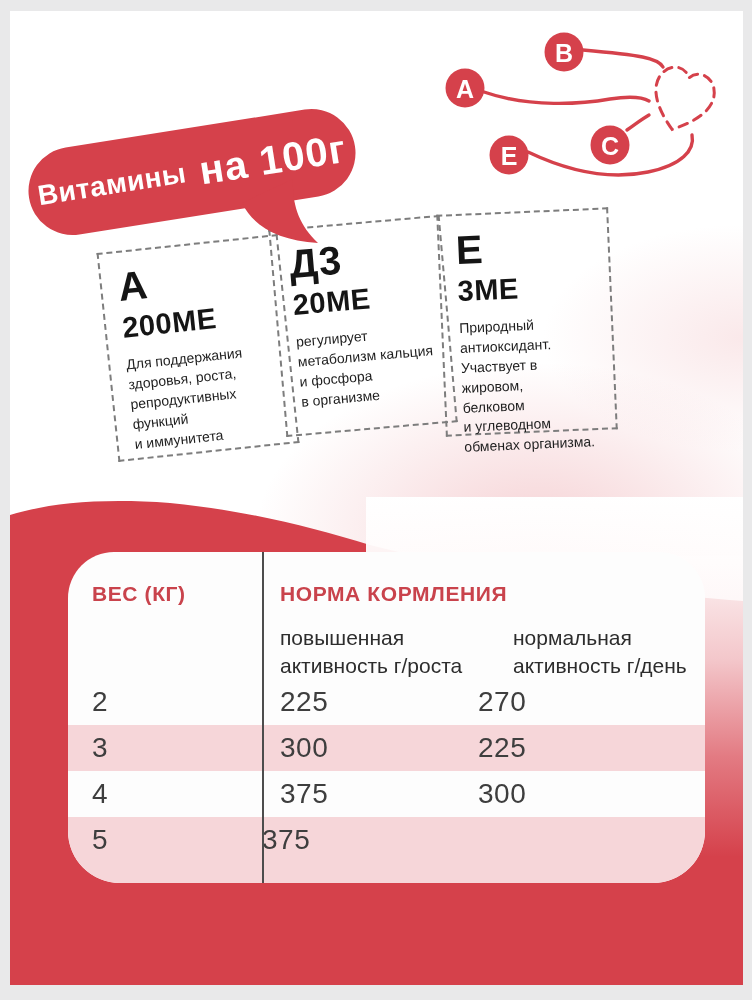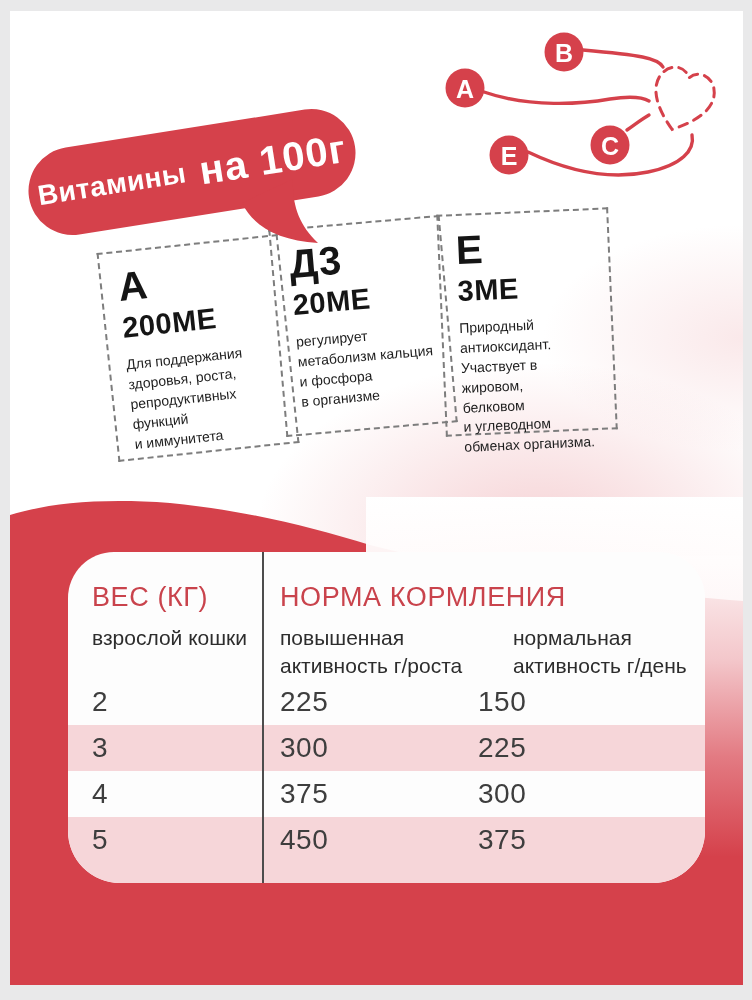--- a/index.html
+++ b/index.html
@@ -60,21 +60,21 @@
   }
   .trow{
     position:absolute;left:0;width:637px;
     display:grid;grid-template-columns:194px 216px 1fr;
   }
   .trow .cell{line-height:46px;font-size:28px;font-weight:500;color:#3e3e3e;letter-spacing:.5px;}
   .trow .c1{padding-left:24px;}
   .trow .c2{padding-left:18px;}
   .row-pink{background:#f6d6d9;}
   .divider{position:absolute;left:194px;top:0;width:2px;height:331px;background:#4d4d4d;}
-  .th-red{position:absolute;font-size:27px;font-weight:400;color:#c9434c;letter-spacing:.6px;}
+  .th-red{position:absolute;font-size:21px;font-weight:700;color:#c9434c;letter-spacing:.6px;}
   .th-sub{position:absolute;font-size:21px;font-weight:500;color:#2d2d2d;line-height:1.35;white-space:pre-line;}
 </style>
 </head>
 <body>
 
 <div class="frame">
   <div class="canvas">
 
     <div class="upper-tint"></div>
 
@@ -135,42 +135,40 @@
         <text x="554" y="42" text-anchor="middle" dominant-baseline="central" fill="#ffffff" font-size="25" font-weight="800" font-family="Liberation Sans, sans-serif">B</text>
         <text x="499" y="145" text-anchor="middle" dominant-baseline="central" fill="#ffffff" font-size="25" font-weight="800" font-family="Liberation Sans, sans-serif">E</text>
         <text x="600" y="135" text-anchor="middle" dominant-baseline="central" fill="#ffffff" font-size="25" font-weight="800" font-family="Liberation Sans, sans-serif">C</text>
       </g>
     </svg>
 
     <div class="card">
       <div class="trow" style="top:127px;height:46px;">
         <span class="cell c1">2</span>
         <span class="cell c2">225</span>
-        <span class="cell c3">150</span>
+        <span class="cell c3">270</span>
       </div>
       <div class="trow row-pink" style="top:173px;height:46px;">
         <span class="cell c1">3</span>
         <span class="cell c2">300</span>
         <span class="cell c3">225</span>
       </div>
       <div class="trow" style="top:219px;height:46px;">
         <span class="cell c1">4</span>
         <span class="cell c2">375</span>
         <span class="cell c3">300</span>
       </div>
       <div class="trow row-pink" style="top:265px;height:66px;">
         <span class="cell c1">5</span>
-        <span class="cell c2">450</span>
         <span class="cell c3">375</span>
       </div>
 
       <div class="divider"></div>
 
       <div class="th-red" style="left:24px;top:30px;">ВЕС (КГ)</div>
-      <div class="th-sub" style="left:24px;top:72px;">взрослой кошки</div>
       <div class="th-red" style="left:212px;top:30px;">НОРМА КОРМЛЕНИЯ</div>
       <div class="th-sub" style="left:212px;top:72px;">повышенная
 активность г/роста</div>
       <div class="th-sub" style="left:428px;top:72px;margin-left:17px;">нормальная
 активность г/день</div>
     </div>
 
   </div>
 </div>
 

